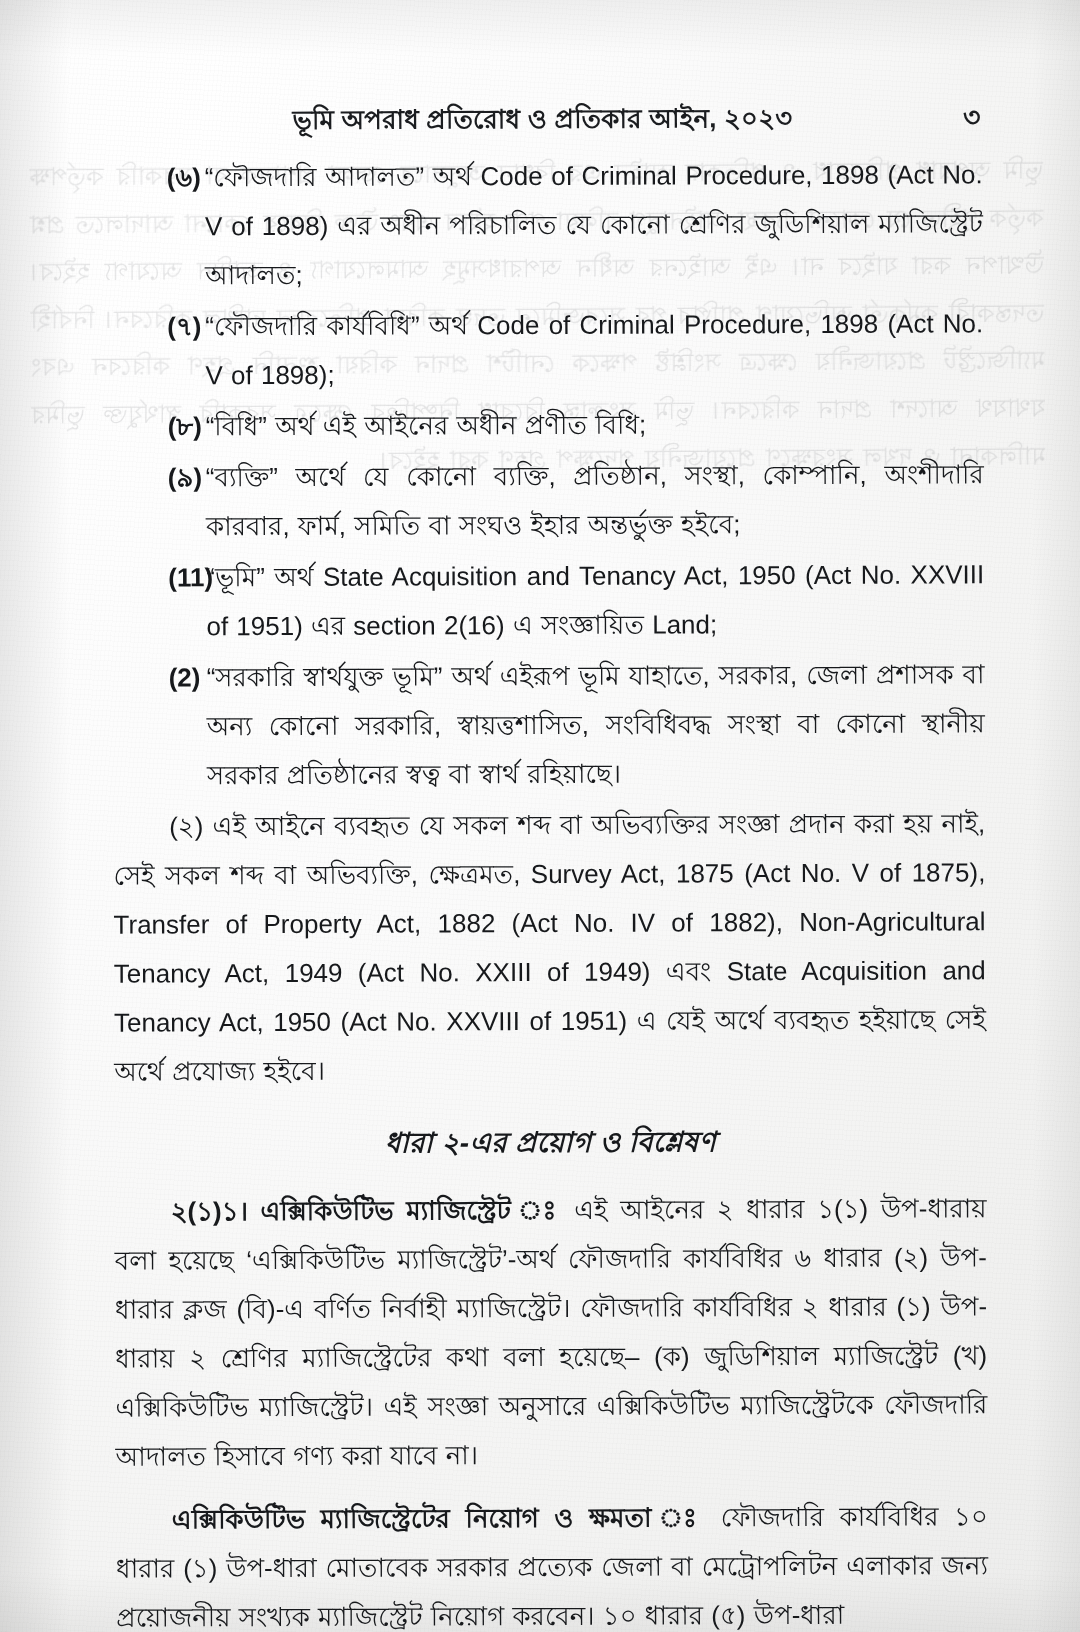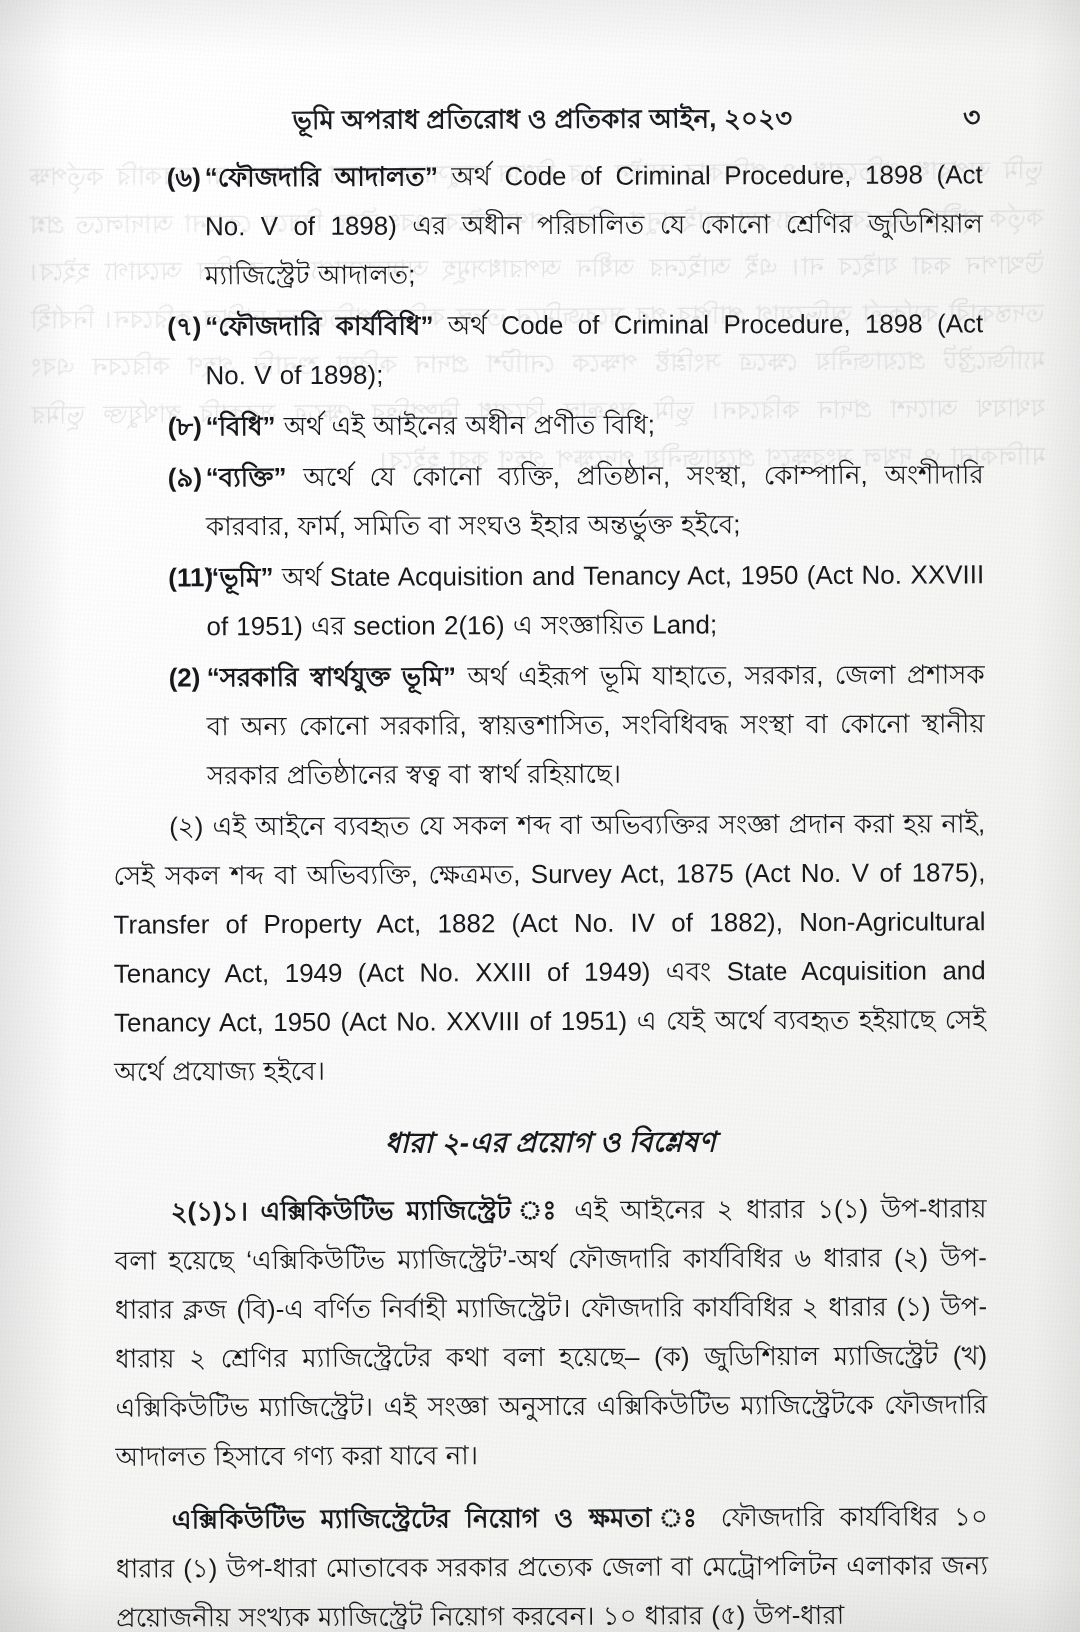--- a/index.html
+++ b/index.html
@@ -126,21 +126,21 @@
     font-family: "Liberation Sans", "DejaVu Sans", sans-serif;
     font-size: 26px;
     line-height: 49px;
     color: #17191c;
     text-align: justify;
     text-justify: inter-word;
     word-spacing: 1px;
     padding-left: 8px;
   }
   .clause-body .term {
-    font-weight: 700;
+    font-weight: 400;
   }
 
   .para {
     font-family: "Liberation Sans", "DejaVu Sans", sans-serif;
     font-size: 26px;
     line-height: 49px;
     color: #17191c;
     text-align: justify;
     text-justify: inter-word;
     word-spacing: 1px;

